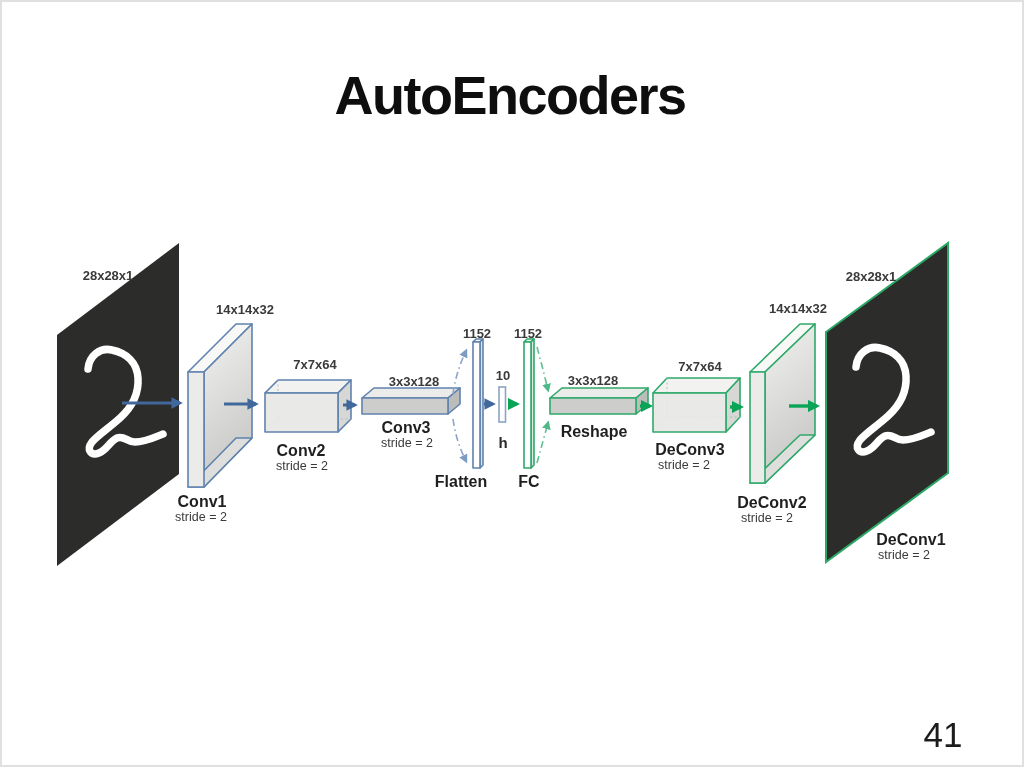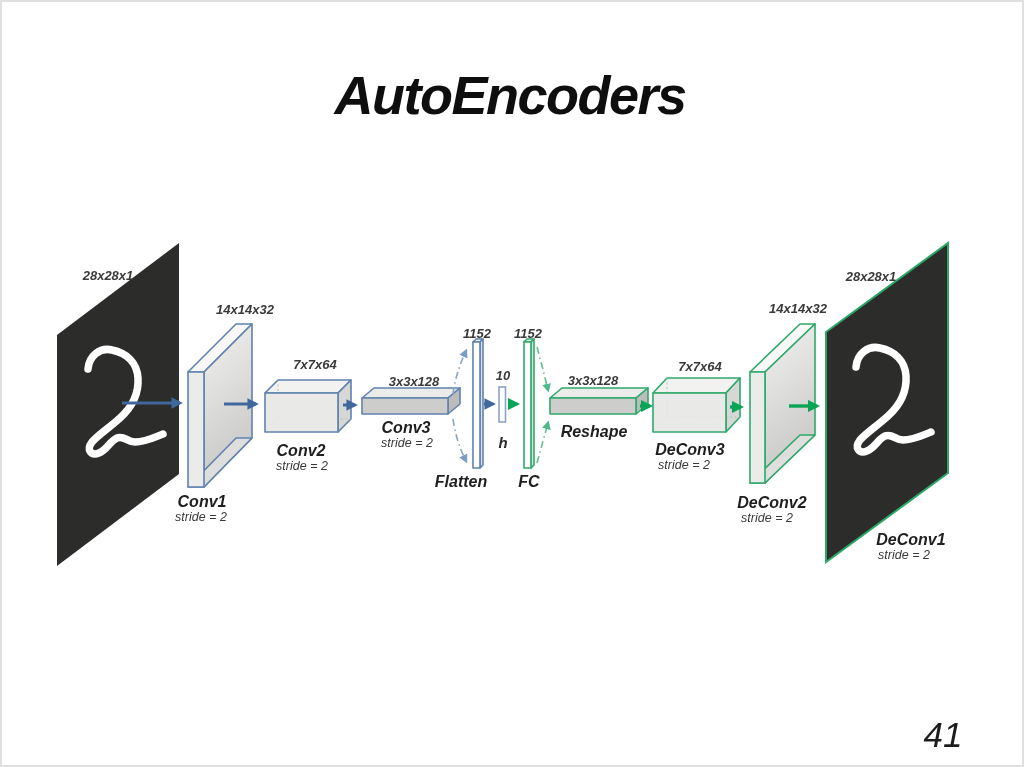--- a/index.html
+++ b/index.html
@@ -2,21 +2,20 @@
 <html><head>
 <meta charset="utf-8">
 <style>
   html,body { margin:0; padding:0; background:#ffffff; }
   .slide {
     position:relative;
     width:1024px; height:767px;
     background:#ffffff;
     font-family:"Liberation Sans", sans-serif;
     overflow:hidden;
-    font-style:italic;
   }
   svg { position:absolute; left:0; top:0; }
 
   
   .title    { font-family:"Liberation Sans",sans-serif; font-weight:700; font-size:54px; fill:#0e0e0e; letter-spacing:-1.5px; text-anchor:middle; }
   .page     { font-family:"Liberation Sans",sans-serif; font-weight:400; font-size:35px; fill:#1c1c1c; text-anchor:middle; }
   .dim      { font-family:"Liberation Sans",sans-serif; font-weight:600; font-size:13px; fill:#3a3a3a; text-anchor:middle; }
   .lname    { font-family:"Liberation Sans",sans-serif; font-weight:700; font-size:16px; fill:#1f1f1f; text-anchor:middle; }
   .stride   { font-family:"Liberation Sans",sans-serif; font-weight:400; font-size:12.5px; fill:#3a3a3a; text-anchor:middle; }
   .hlbl     { font-family:"Liberation Sans",sans-serif; font-weight:600; font-size:15px; fill:#2a2a2a; text-anchor:middle; }

